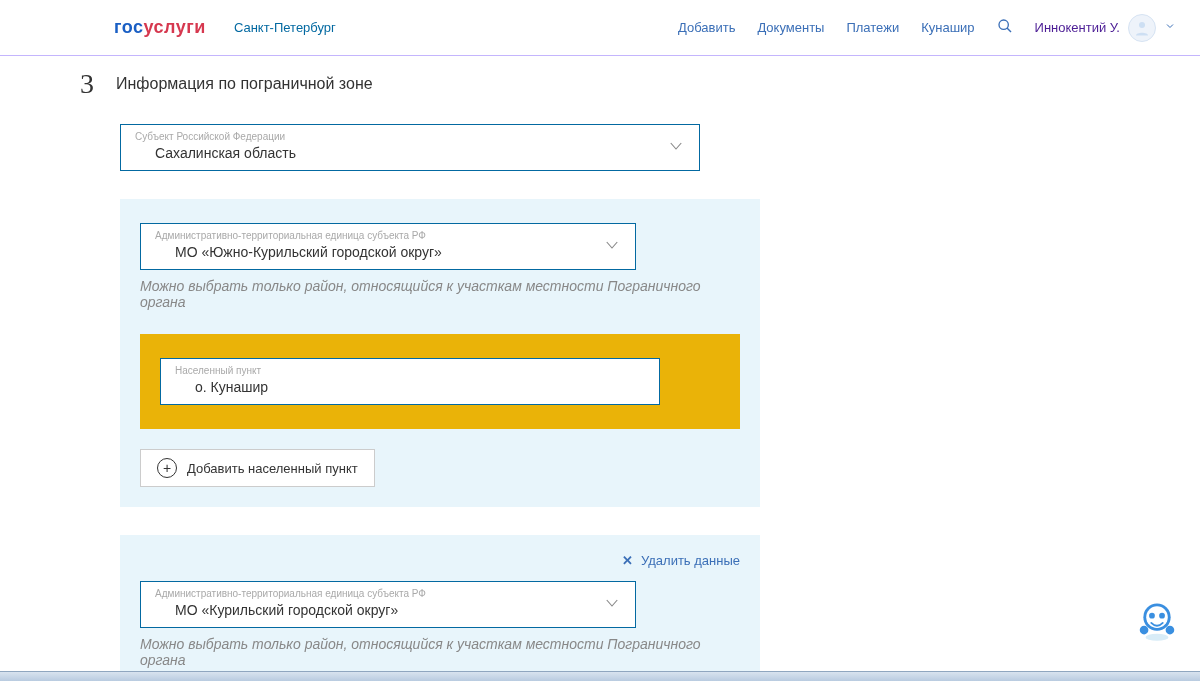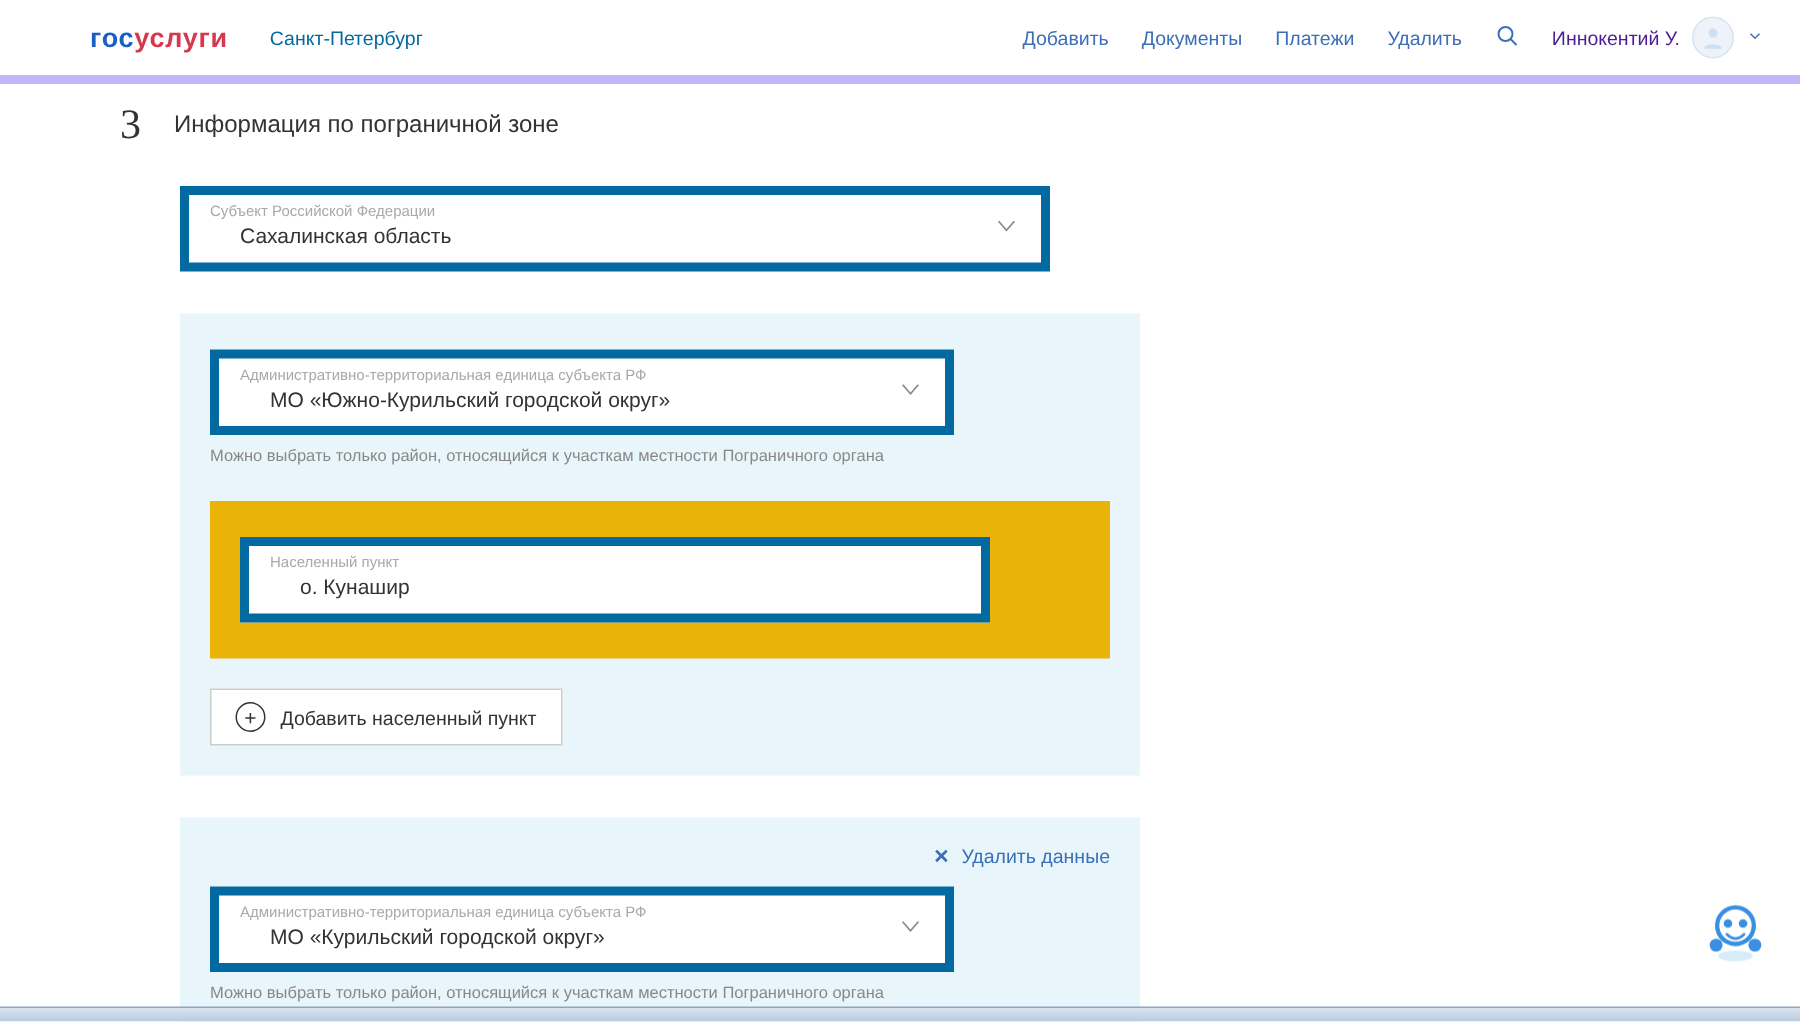--- a/index.html
+++ b/index.html
@@ -1,45 +1,45 @@
 <!DOCTYPE html>
 <html><head>
   <meta charset="utf-8">
   <style>
     * { margin:0; padding:0; box-sizing:border-box; }
     body { font-family: Arial, Helvetica, sans-serif; background:#fff; color:#333; width:1200px; height:681px; overflow:hidden; position:relative; }
-    .header { height:56px; border-bottom:6px solid #c4b5fd; display:flex; align-items:center; padding:0 24px 0 60px; }
+    .header { height:56px; border-bottom:1px solid #c4b5fd; display:flex; align-items:center; padding:0 24px 0 114px; }
     .logo { font-weight:bold; font-size:18px; letter-spacing:0.5px; }
     .logo-gos { color:#1a5fc4; }
     .logo-usl { color:#d6384f; }
     .city { margin-left:28px; color:#0369a1; font-size:13px; }
     .nav { margin-left:auto; display:flex; align-items:center; gap:22px; font-size:13px; }
     .nav a { color:#3b6fb7; text-decoration:none; cursor:pointer; }
     .search-ico svg { width:16px; height:16px; stroke:#3b6fb7; }
     .user { display:flex; align-items:center; gap:8px; color:#4c1d95; font-size:13px; cursor:pointer; }
     .avatar { width:28px; height:28px; border-radius:50%; background:#eef3fa; border:1px solid #d6e3f3; display:flex; align-items:center; justify-content:center; }
     .avatar svg { width:18px; height:18px; }
     .chev svg { width:12px; height:12px; stroke:#3b6fb7; }
 
     .content { padding:12px 0 0 80px; width:760px; }
     .step-row { display:flex; align-items:center; gap:22px; margin-bottom:24px; }
     .step-num { font-size:28px; font-weight:300; color:#333; font-family:Georgia, serif; }
     .step-title { font-size:16px; color:#333; }
 
-    .field-box { border:6px solid #0369a1; background:#fff; position:relative; padding:6px 14px 8px 14px; }
+    .field-box { border:1px solid #0369a1; background:#fff; position:relative; padding:6px 14px 8px 14px; }
     .field-label { font-size:10px; color:#a9a9a9; display:block; margin-bottom:2px; }
     .field-value { font-size:14px; color:#333;margin-left:20px; }
     .field-chevron { position:absolute; right:14px; top:50%; transform:translateY(-50%); }
     .field-chevron svg { width:18px; height:18px; stroke:#888; fill:none; }
 
     .outer-field { margin-left:40px; width:580px; }
 
     .block-blue { background:#e8f5fb; margin-left:40px; margin-top:28px; padding:24px 20px 20px 20px; position:relative; }
     .adm-field { width:496px; }
-    .hint { font-size:11px; color:#888; margin-top:8px; }
+    .hint { font-size:14px; font-style:italic; color:#888; margin-top:8px; }
 
     .inner-white { background:#eab308; margin-top:24px; padding:24px 20px; }
     .settle-field { width:500px; }
 
     .add-btn { margin-top:20px; border:1px solid #ccc; background:#fff; height:38px; padding:0 16px; display:inline-flex; align-items:center; gap:10px; font-size:13px; color:#333; cursor:pointer; }
     .plus-circ { width:20px; height:20px; border:1.5px solid #333; border-radius:50%; display:flex; align-items:center; justify-content:center; font-size:14px; line-height:1; }
 
     .del-link { position:absolute; right:20px; top:18px; color:#3b6fb7; font-size:13px; display:flex; align-items:center; gap:8px; cursor:pointer; }
     .x-ico { font-size:13px; font-weight:bold; }
 
@@ -58,21 +58,21 @@
 
 <div class="header">
   <div class="logo">
     <span class="logo-gos">гос</span><span class="logo-usl">услуги</span>
   </div>
   <div class="city">Санкт-Петербург</div>
   <div class="nav">
     <a>Добавить</a>
     <a>Документы</a>
     <a>Платежи</a>
-    <a>Удалить</a>
+    <a>Кунашир</a>
     <span class="search-ico">
       <svg viewBox="0 0 24 24" fill="none" stroke-width="2">
           <circle cx="10" cy="10" r="7"></circle>
           <line x1="15" y1="15" x2="21" y2="21"></line>
         </svg>
     </span>
     <div class="user">
       <span>Иннокентий У.</span>
       <span class="avatar">
         <svg viewBox="0 0 24 24">

